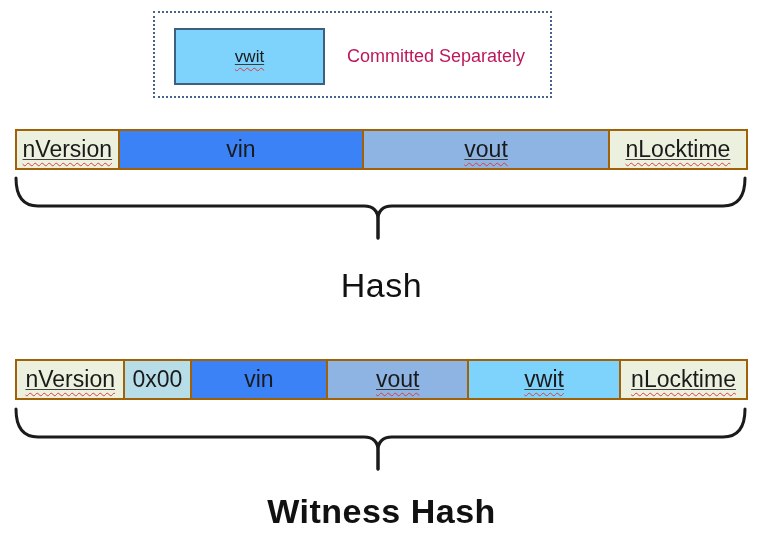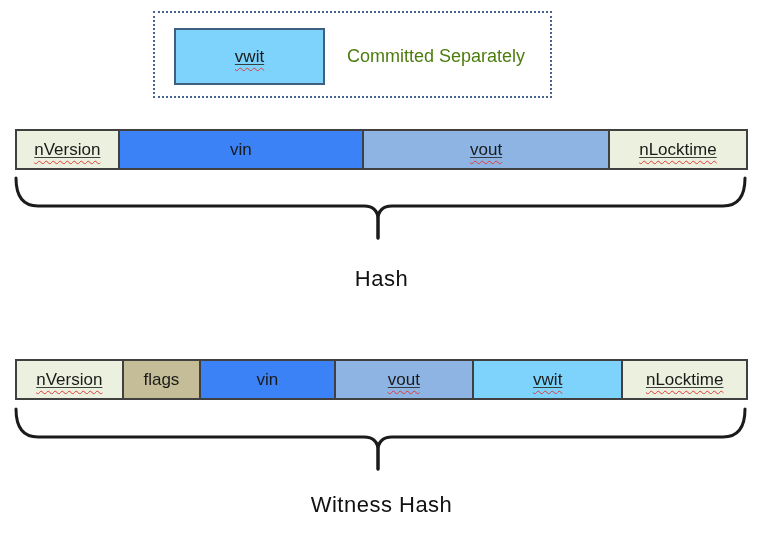--- a/index.html
+++ b/index.html
@@ -18,34 +18,34 @@
   }
   .legend-swatch{
     position:absolute;left:19px;top:15px;width:151px;height:57px;
     background:#FBC092;border:2px solid #3D6080;box-sizing:border-box;
     display:flex;align-items:center;justify-content:center;
     font-size:17px;
   }
   .legend-caption{
     position:absolute;left:192px;top:0;height:87px;right:8px;
     display:flex;align-items:center;
-    font-size:18px;color:#4d7c0f;white-space:nowrap;
+    font-size:18px;color:#be185d;white-space:nowrap;
   }
 
   
   .bar{
     position:absolute;left:15px;width:733px;height:59px;
     display:flex;
   }
   .bar1{top:111px;}
   .bar2{top:341px;}
   .cell{
-    border:2px solid #404040;box-sizing:border-box;
+    border:2px solid #a16207;box-sizing:border-box;
     display:flex;align-items:center;justify-content:center;
-    font-size:17px;white-space:nowrap;margin-top:18px;
+    font-size:23px;white-space:nowrap;margin-top:18px;
   }
   .cell + .cell{margin-left:-2px;}
   .c-light{background:#EBF1DE;}
   .c-green{background:#3b82f6;}
   .c-blue {background:#8DB4E2;}
   .c-aqua {background:#B7DEE8;}
   .c-tan  {background:#C4BD97;}
   .c-orange{background:#7dd3fc;}
 
   
@@ -66,24 +66,24 @@
 
   
   .brace{position:absolute;left:12px;width:737px;height:66px;}
   .brace1{top:176px;}
   .brace2{top:407px;}
   .brace path{fill:none;stroke:#1b1b1b;stroke-width:3;stroke-linecap:round;stroke-linejoin:round;}
 
   
   .big-label{
     position:absolute;left:15px;width:733px;text-align:center;
-    font-size:22px;color:#111;letter-spacing:.5px;
+    font-size:34px;color:#111;letter-spacing:.5px;
   }
   .lbl-hash{top:266px;}
-  .lbl-witness{top:492px;}
+  .lbl-witness{top:492px;font-weight:bold;}
 </style>
 </head>
 <body>
 
 <div class="legend">
   <div class="legend-swatch c-orange">
     <span class="msp"><span class="wavy">vwit</span></span>
   </div>
   <div class="legend-caption">Committed Separately</div>
 </div>
@@ -107,22 +107,22 @@
   <path d="M 4 2 Q 4 30 26 30 L 352 30 Q 366 30 366 44 L 366 62"></path>
   <path d="M 733 2 Q 733 30 711 30 L 380 30 Q 366 30 366 44 L 366 62"></path>
 </svg>
 
 <div class="big-label lbl-hash">Hash</div>
 
 <div class="bar bar2">
   <div class="cell c-light" style="flex:98 1 0;">
     <span class="msp"><span class="wavy">nVersion</span></span>
   </div>
-  <div class="cell c-tan" style="flex:71 1 0;">
-    <span>flags</span>
+  <div class="cell c-aqua" style="flex:59 1 0;">
+    <span>0x00</span>
   </div>
   <div class="cell c-green" style="flex:124 1 0;">
     <span>vin</span>
   </div>
   <div class="cell c-blue" style="flex:128 1 0;">
     <span class="msp"><span class="wavy">vout</span></span>
   </div>
   <div class="cell c-orange" style="flex:138 1 0;">
     <span class="msp"><span class="wavy">vwit</span></span>
   </div>

